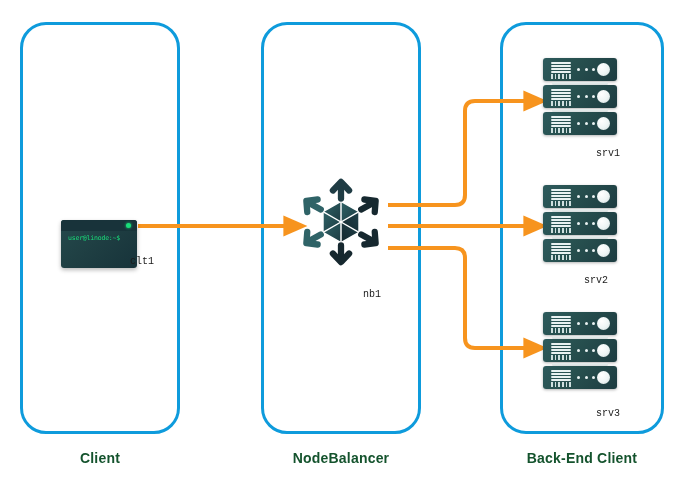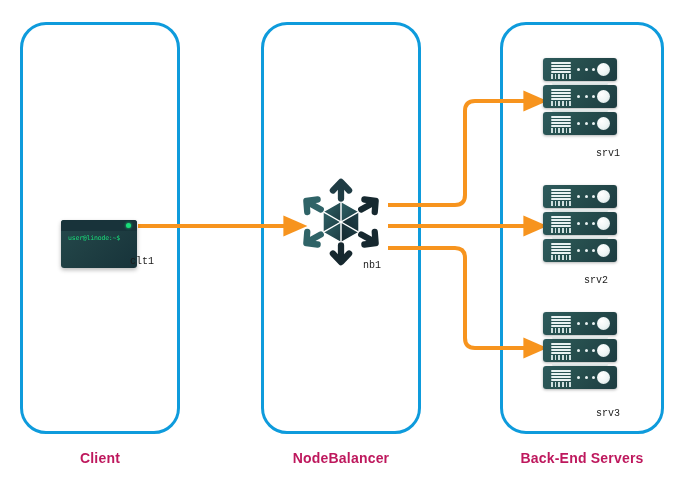--- a/index.html
+++ b/index.html
@@ -27,21 +27,21 @@
   #zone-client      { left: 20px;  top: 22px; width: 160px; height: 412px; }
   #zone-nodebalancer{ left: 261px; top: 22px; width: 160px; height: 412px; }
   #zone-servers     { left: 500px; top: 22px; width: 164px; height: 412px; }
 
   .zone-label {
     position: absolute;
     width: 100%;
     text-align: center;
     font-size: 14px;
     font-weight: bold;
-    color: #be185d;
+    color: #14532d;
     letter-spacing: .2px;
   }
   #label-client       { left: 20px;  top: 450px; width: 160px; }
   #label-nodebalancer { left: 261px; top: 450px; width: 160px; }
   #label-servers      { left: 500px; top: 450px; width: 164px; }
 
   
   .node-label {
     position: absolute;
     text-align: right;
@@ -94,21 +94,21 @@
   #label-clt1 { left: 74px; top: 256px; width: 80px; }
 
   
   #nb1-icon {
     position: absolute;
     left: 296px;
     top: 177px;
     width: 90px;
     height: 90px;
   }
-  #label-nb1 { left: 301px; top: 260px; width: 80px; }
+  #label-nb1 { left: 301px; top: 289px; width: 80px; }
 
   
   .srv-icon {
     position: absolute;
     width: 74px;
     height: 78px;
   }
   .srv-unit {
     position: absolute;
     left: 0;
@@ -508,15 +508,15 @@
           <i></i>
           <i></i>
         </div>
       <div class="srv-led"></div>
     </div>
   </div>
   <div class="node-label" id="label-srv3">srv3</div>
 
   <div class="zone-label" id="label-client">Client</div>
   <div class="zone-label" id="label-nodebalancer">NodeBalancer</div>
-  <div class="zone-label" id="label-servers">Back-End Servers</div>
+  <div class="zone-label" id="label-servers">Back-End Client</div>
 
 </div>
 
 </body></html>

